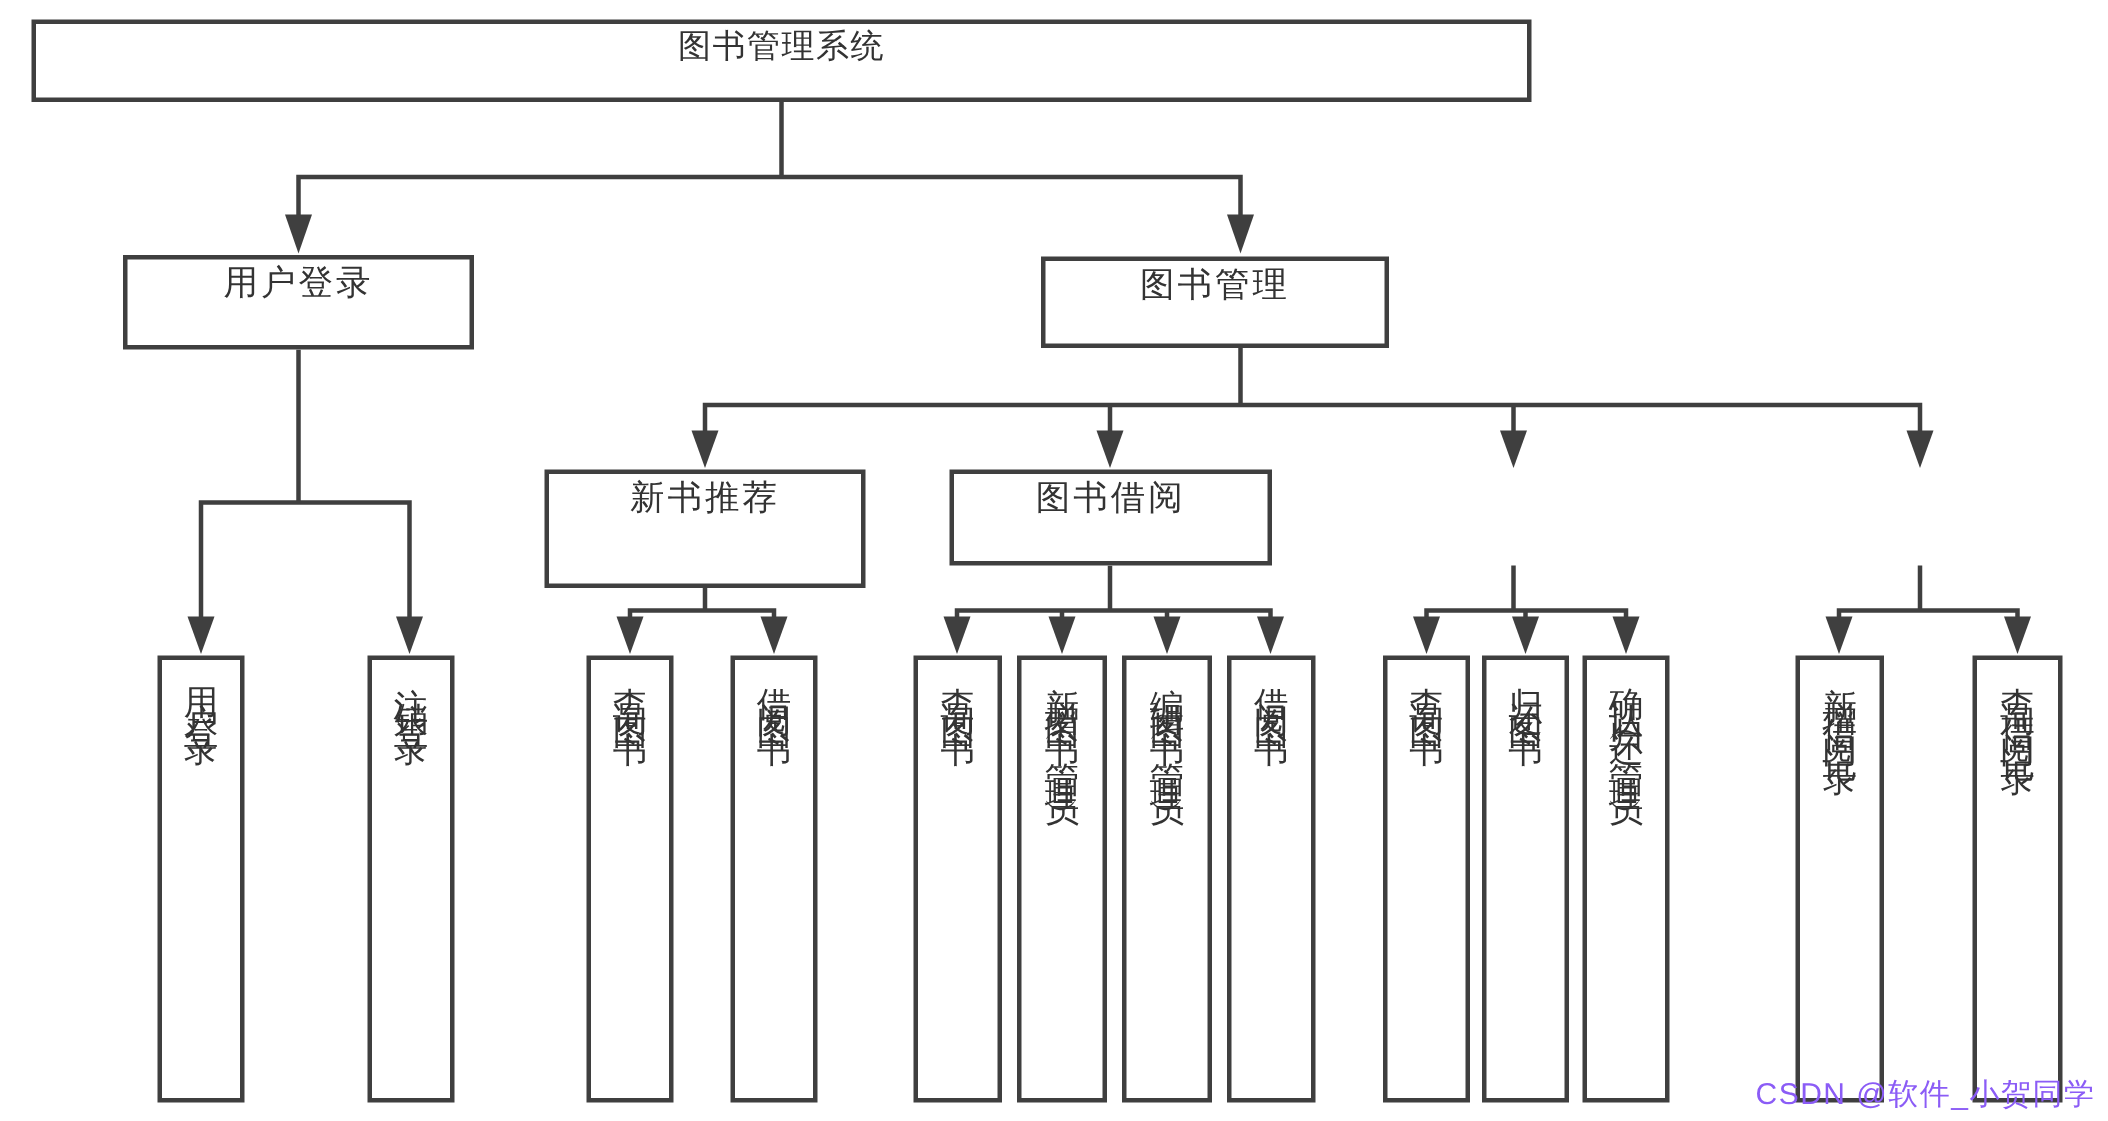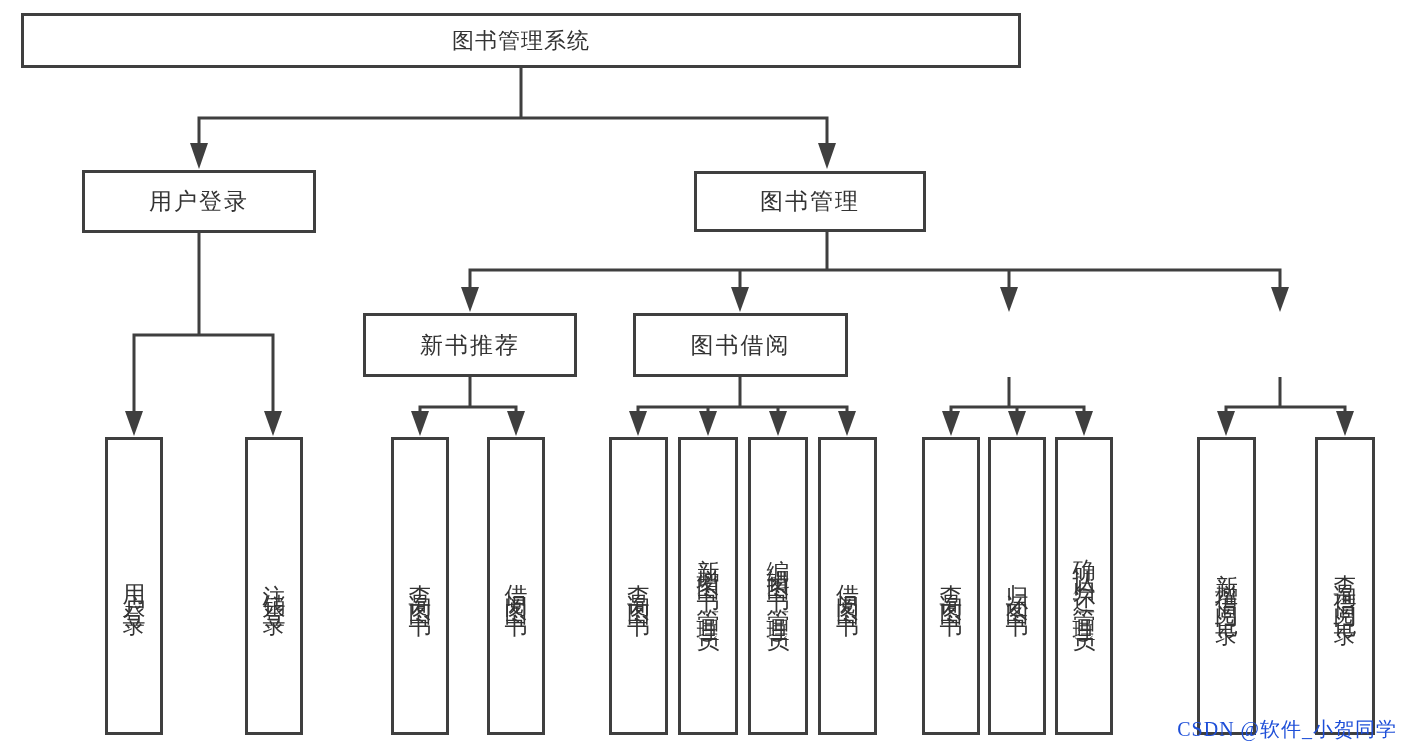--- a/index.html
+++ b/index.html
@@ -21,21 +21,20 @@
     top: 0;
     width: 1405px;
     height: 747px;
   }
   .node {
     position: absolute;
     box-sizing: border-box;
     border: 3px solid #3f3f3f;
     background: #ffffff;
     display: flex;
-    align-items: center;
     justify-content: center;
     color: #333333;
   }
   .node.h span {
     font-size: 23px;
     letter-spacing: 2px;
     white-space: nowrap;
   }
   .node.root span {
     font-size: 22px;
@@ -47,24 +46,23 @@
     font-size: 23px;
     letter-spacing: 10px;
     line-height: 1;
     white-space: nowrap;
   }
   .watermark {
     position: absolute;
     right: 8px;
     bottom: 4px;
     font-size: 20px;
-    color: #1d4ed8;
+    color: #8b5cf6;
     letter-spacing: 1px;
     white-space: nowrap;
-    font-family: Liberation Serif, serif;
   }
 </style>
 </head>
 <body>
 
 <div class="canvas">
 
   <svg class="wires" viewBox="0 0 1405 747" xmlns="http://www.w3.org/2000/svg">
     <g stroke="#3f3f3f" stroke-width="3" fill="none">
 
@@ -112,21 +110,21 @@
     <span>图书管理系统</span>
   </div>
 
   <div class="node h" style="left:82px;top:170px;width:234px;height:63px">
     <span>用户登录</span>
   </div>
   <div class="node h" style="left:694px;top:171px;width:232px;height:61px">
     <span>图书管理</span>
   </div>
 
-  <div class="node h" style="left:363px;top:313px;width:214px;height:64px">
+  <div class="node h" style="left:363px;top:313px;width:214px;height:79px">
     <span>新书推荐</span>
   </div>
   <div class="node h" style="left:633px;top:313px;width:215px;height:64px">
     <span>图书借阅</span>
   </div>
 
   <div class="node v" style="left:105px;top:437px;width:58px;height:298px">
     <span>用户登录</span>
   </div>
   <div class="node v" style="left:245px;top:437px;width:58px;height:298px">

